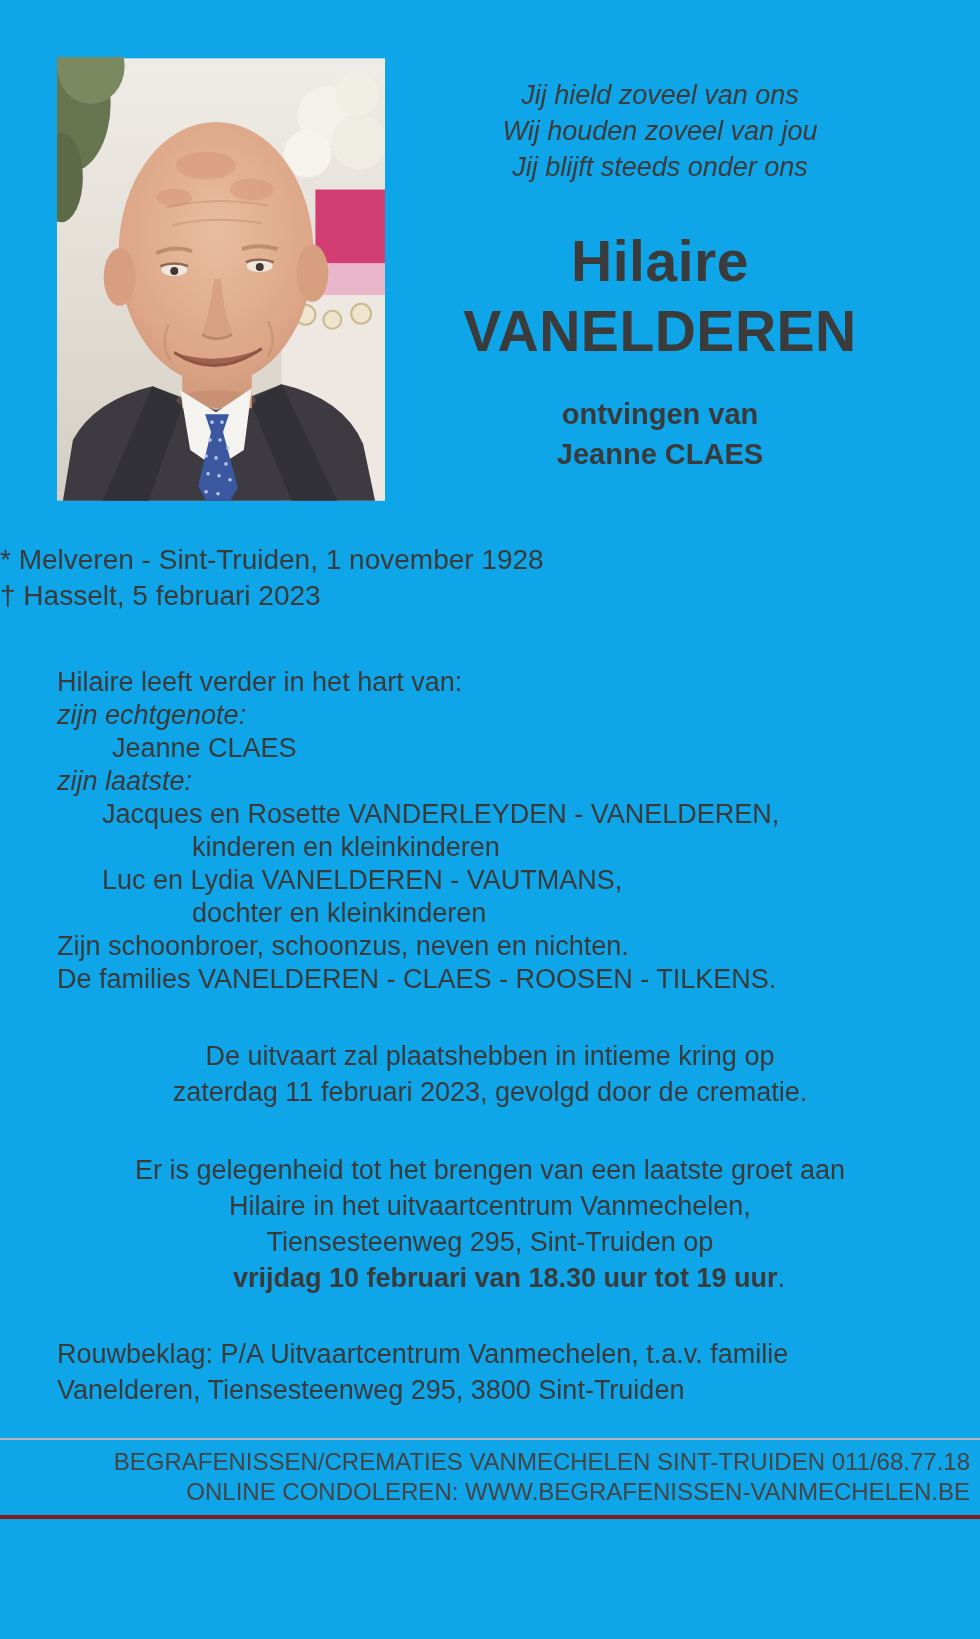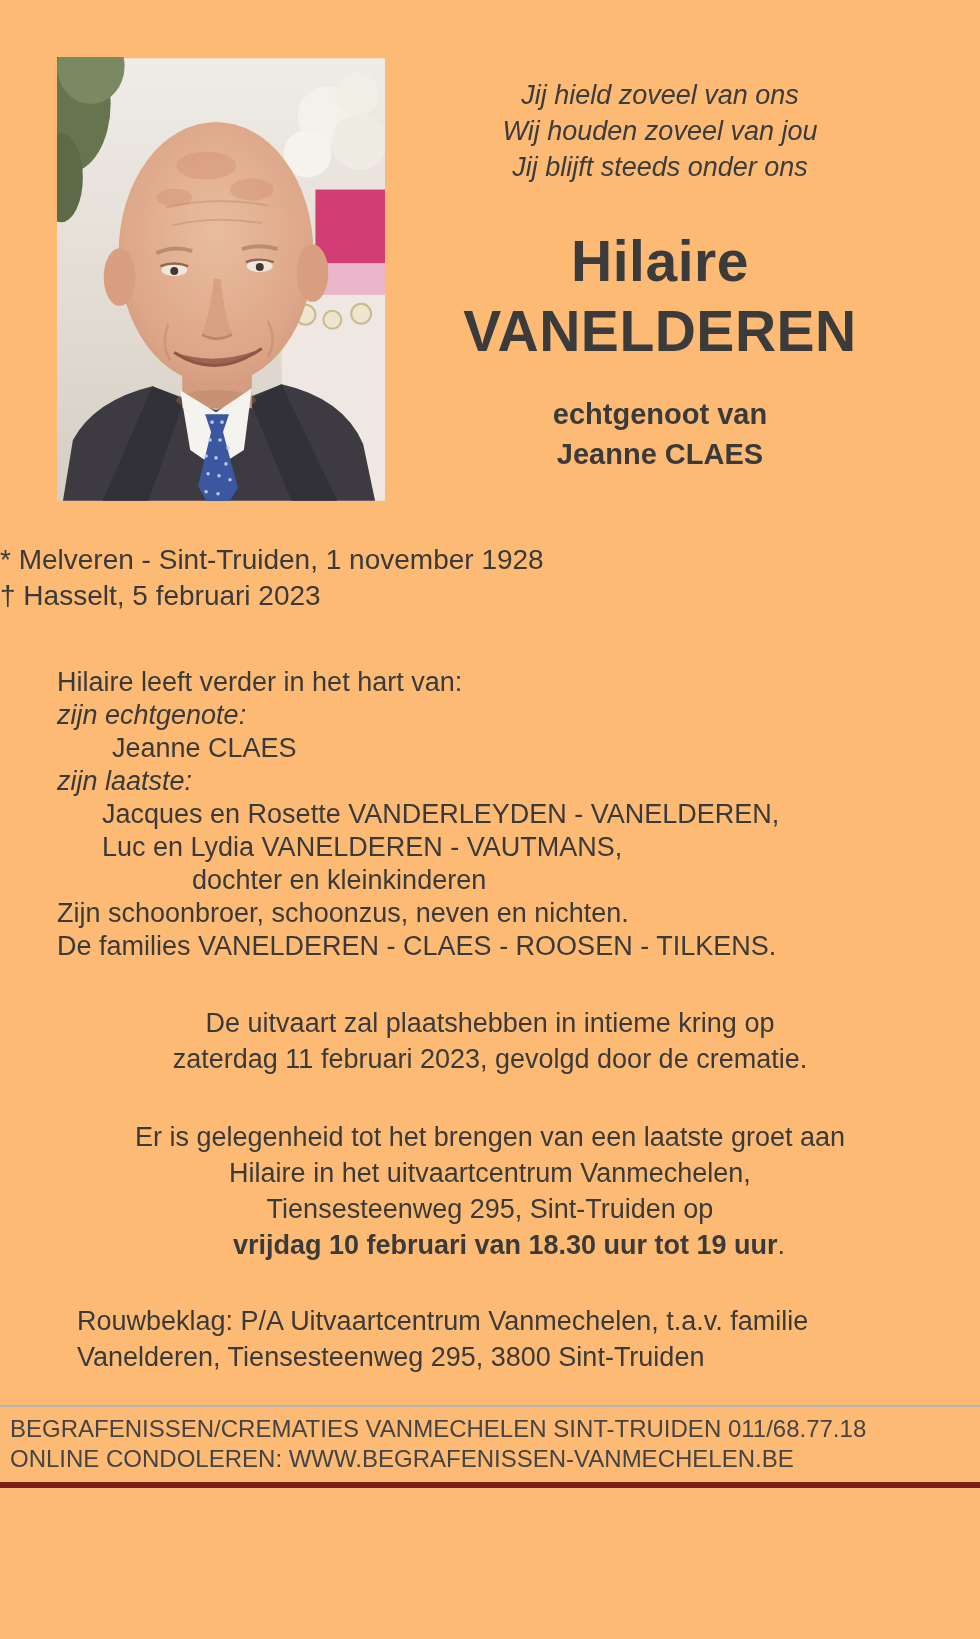--- a/index.html
+++ b/index.html
@@ -7,44 +7,44 @@
   body {
     width:980px;
     font-family:"Liberation Sans", sans-serif;
     color:#3a3a3a;
     -webkit-font-smoothing:antialiased;
   }
   .page {
     position:relative;
     width:980px;
     height:1639px;
-    background:#fdba74;
+    background:#0ea5e9;
     overflow:hidden;
   }
   .header { display:flex; padding:57px 45px 0 57px; }
   .photo-frame { width:328px; height:445px; flex:0 0 328px; overflow:hidden; }
   .photo-frame svg { display:block; width:100%; height:100%; }
   .header-right { flex:1; text-align:center; padding-top:20px; }
   .poem { font-style:italic; font-size:27px; line-height:36px; color:#3c3c3c; }
   .name-block { margin-top:41px; font-weight:bold; font-size:57px; line-height:70px; color:#3b3b3b; letter-spacing:0.5px; }
   .relation-block { margin-top:28px; font-weight:bold; font-size:29px; line-height:40px; }
   .dates-block { margin-top:40px; font-size:28px; line-height:36px; }
   .family-block { margin-top:52px; padding-left:57px; padding-right:40px; font-size:27px; line-height:33px; }
   .italic { font-style:italic; }
   .ind-spouse { padding-left:55px; }
   .ind-child { padding-left:45px; }
   .ind-sub { padding-left:135px; }
   .center-block { margin-top:42px; text-align:center; font-size:27px; line-height:36px; padding:0 40px; }
-  .left-block { margin-top:40px; padding:0 70px 0 57px; font-size:27px; line-height:36px; text-align:left;margin-left:20px; }
+  .left-block { margin-top:40px; padding:0 70px 0 57px; font-size:27px; line-height:36px; text-align:left; }
   .bold { font-weight:bold;margin-left:38px; }
   .footer {
     margin-top:30px;
     border-top:2px solid #b5b5b5;
-    border-bottom:6px solid #7f1d1d;
-    text-align:left;
+    border-bottom:4px solid #7f1d1d;
+    text-align:right;
     font-size:24px;
     line-height:30px;
     padding:7px 10px 8px;
     color:#444444;
   }
 </style>
 </head>
 <body>
 
 <div class="page">
@@ -156,37 +156,38 @@
       <div class="poem">
         <div>Jij hield zoveel van ons</div>
         <div>Wij houden zoveel van  jou</div>
         <div>Jij blijft steeds onder ons</div>
       </div>
       <div class="name-block">
         <div>Hilaire</div>
         <div>VANELDEREN</div>
       </div>
       <div class="relation-block">
-        <div>echtgenoot van</div>
+        <div>ontvingen van</div>
         <div>Jeanne CLAES</div>
       </div>
     </div>
   </div>
 
   <div class="dates-block">
     <div>* Melveren - Sint-Truiden, 1 november 1928</div>
     <div>† Hasselt, 5 februari 2023</div>
   </div>
 
   <div class="family-block">
     <div>Hilaire leeft verder in het hart van:</div>
     <div class="italic">zijn echtgenote:</div>
     <div class="ind-spouse">Jeanne CLAES</div>
     <div class="italic">zijn laatste:</div>
     <div class="ind-child">Jacques en Rosette VANDERLEYDEN - VANELDEREN,</div>
+    <div class="ind-sub">kinderen en kleinkinderen</div>
     <div class="ind-child">Luc en Lydia VANELDEREN - VAUTMANS,</div>
     <div class="ind-sub">dochter en kleinkinderen</div>
     <div>Zijn schoonbroer, schoonzus, neven en nichten.</div>
     <div>De families VANELDEREN - CLAES - ROOSEN - TILKENS.</div>
   </div>
 
   <div class="center-block">
     <div>De uitvaart zal plaatshebben in intieme kring op</div>
     <div>zaterdag 11 februari 2023, gevolgd door de crematie.</div>
   </div>

